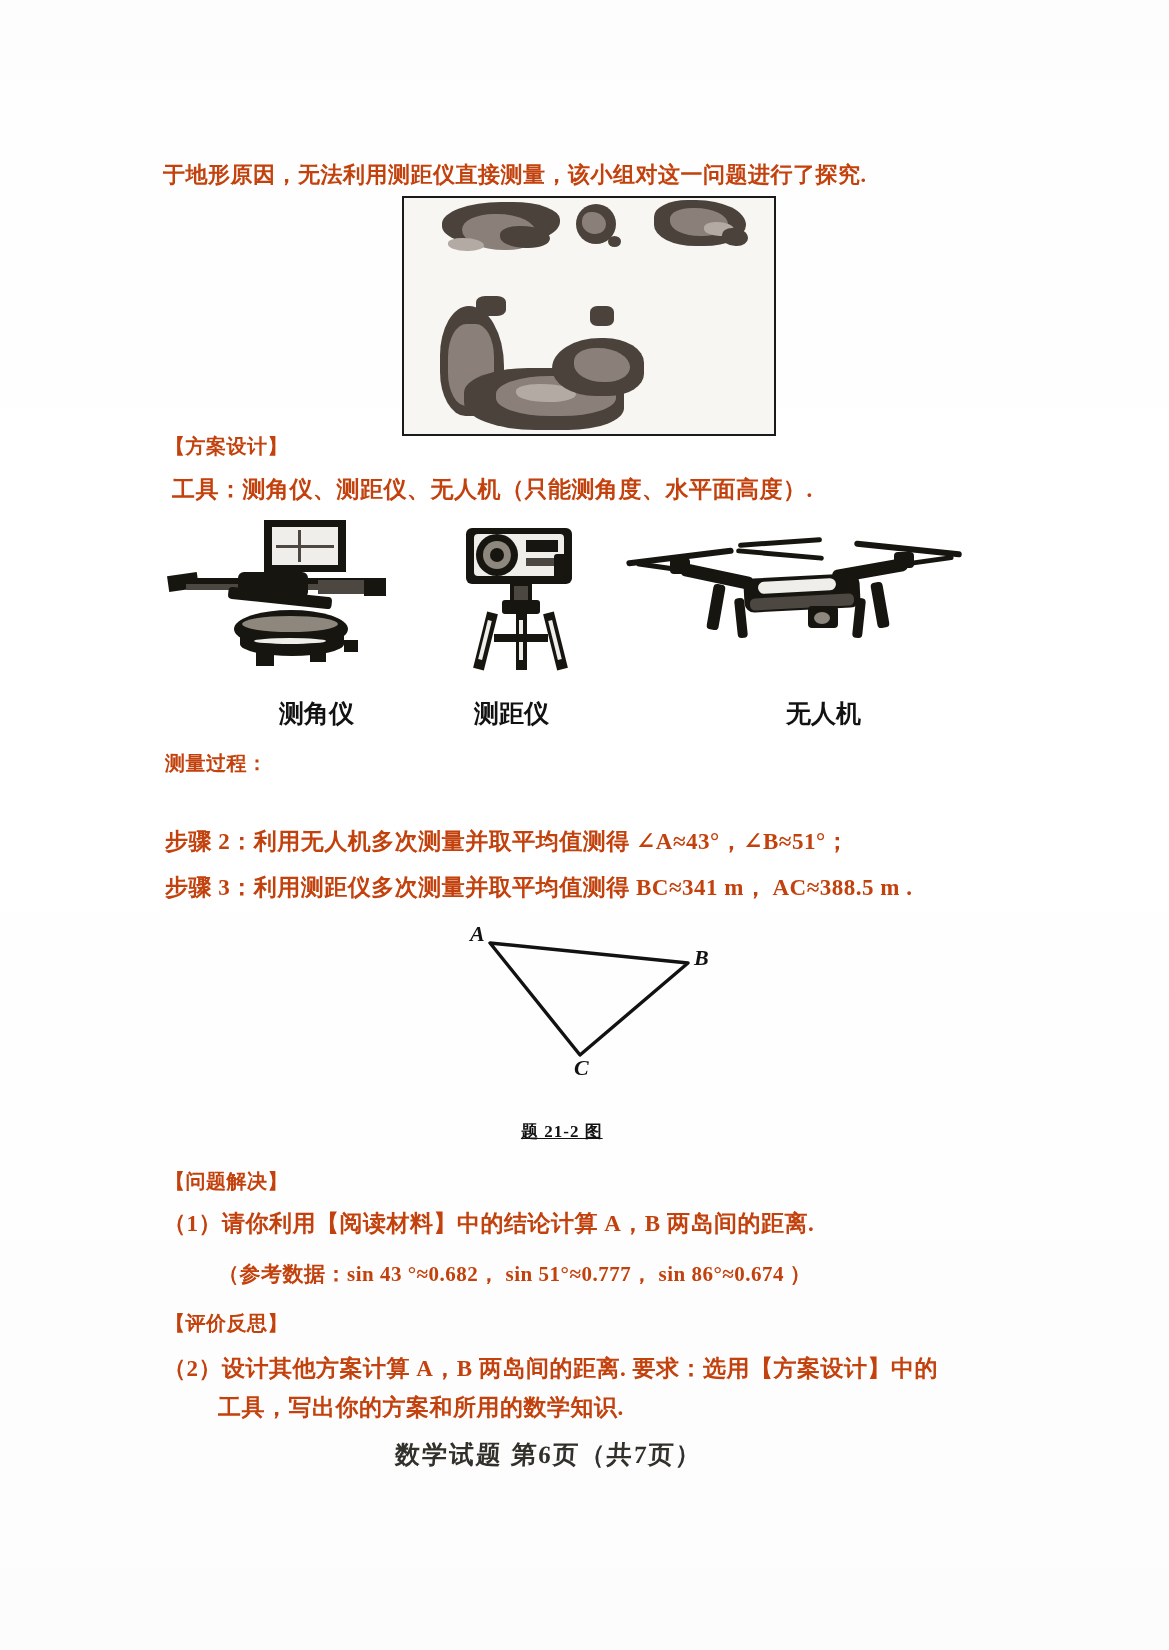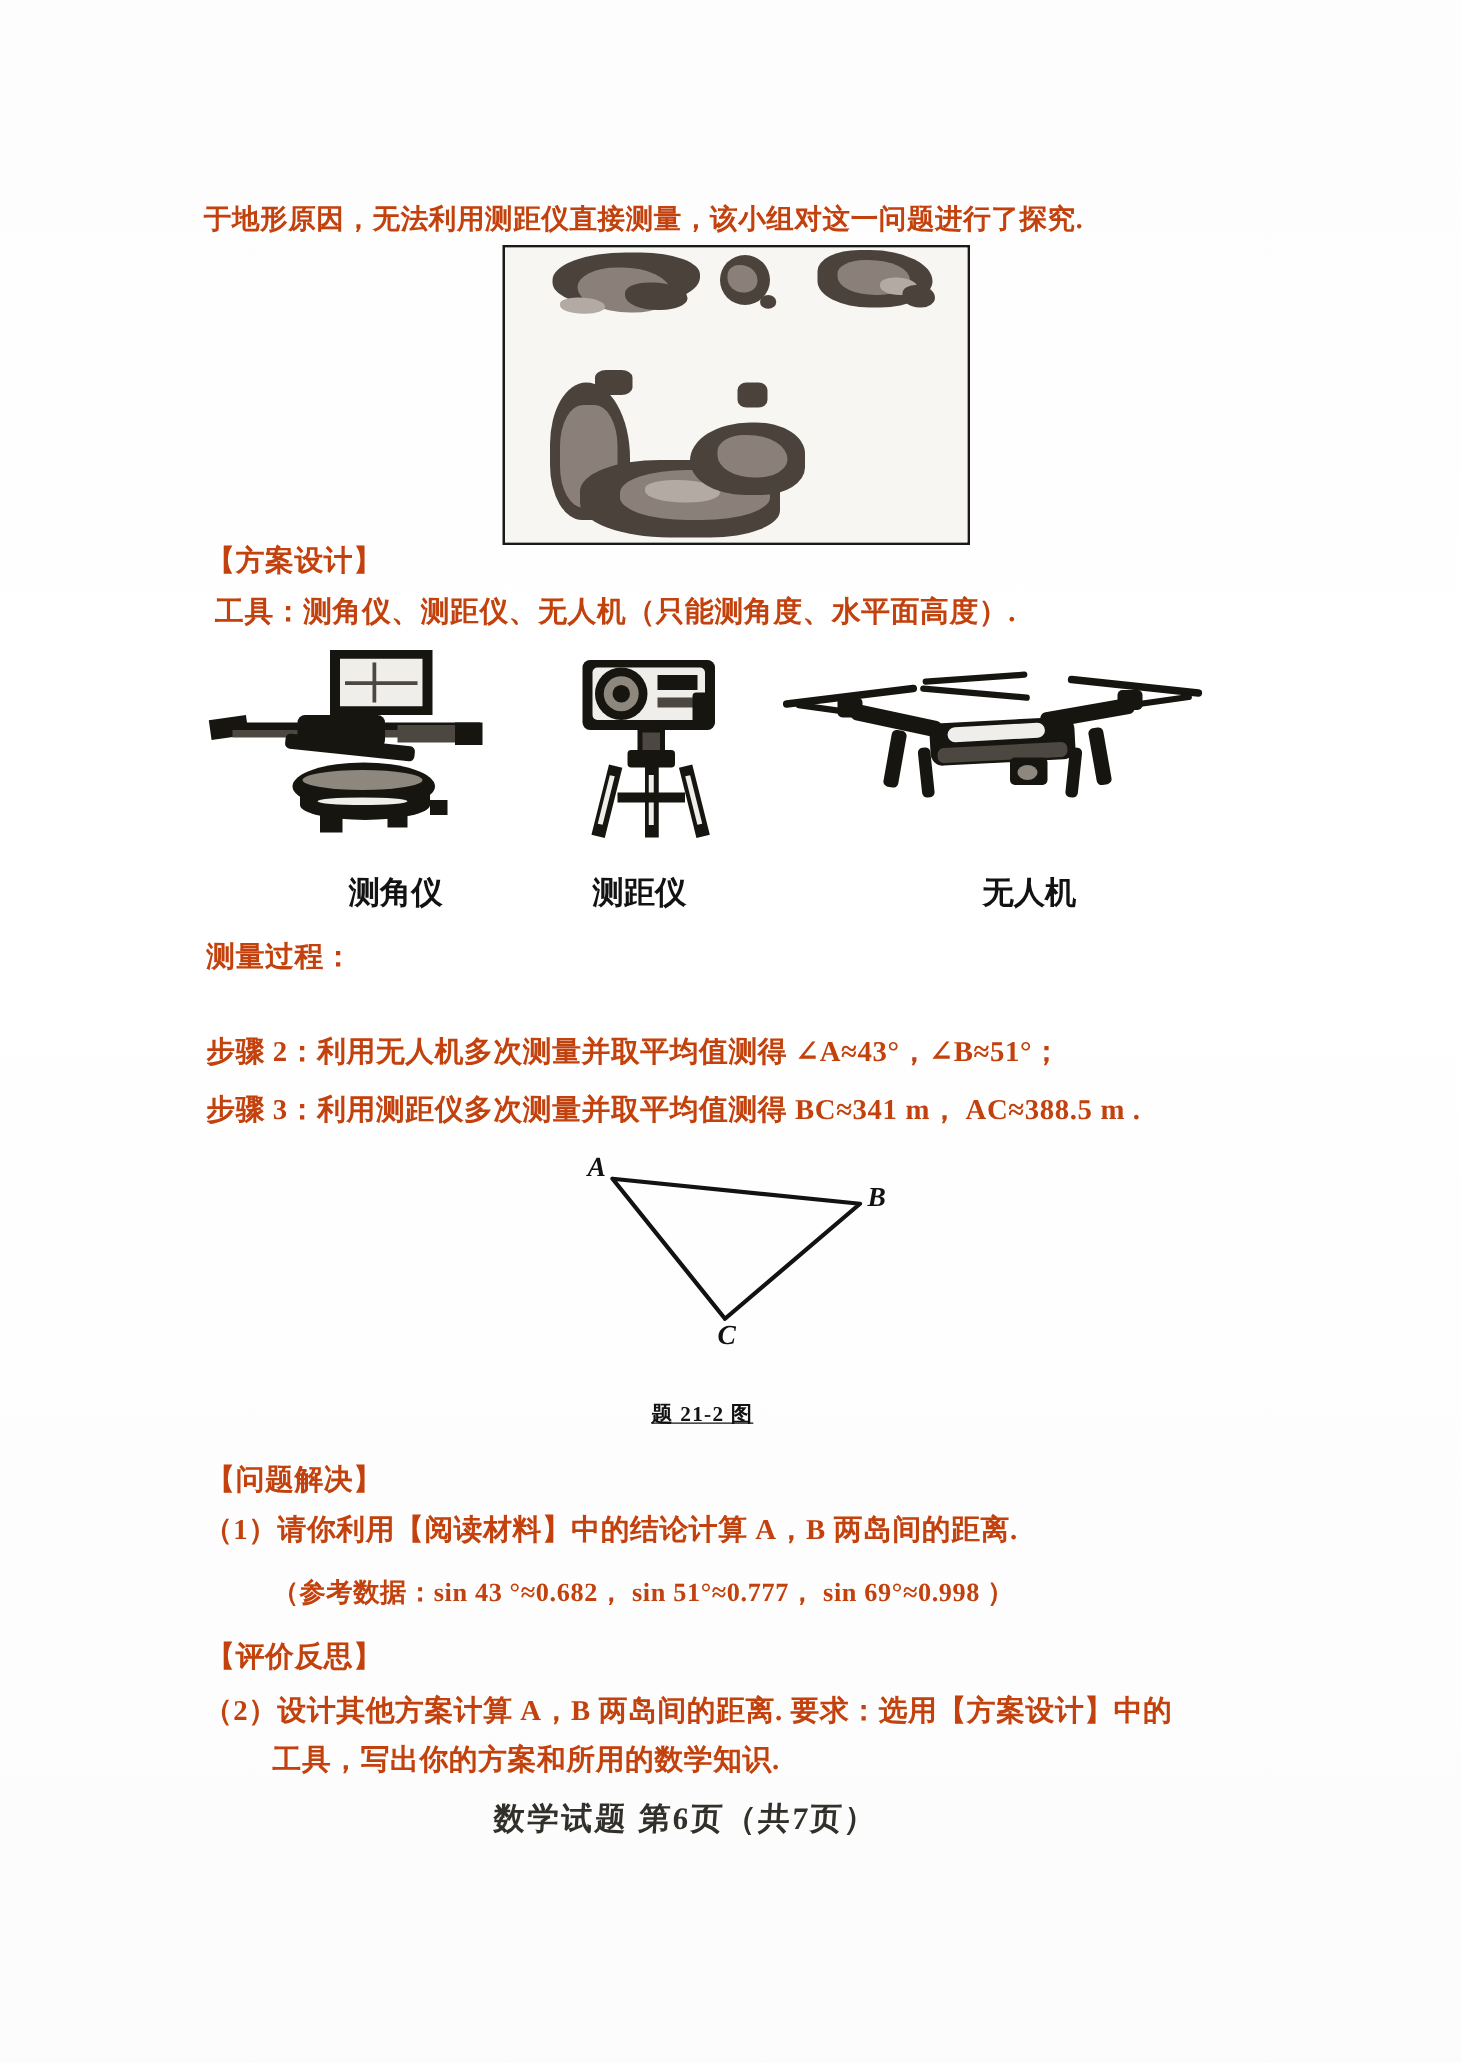--- a/index.html
+++ b/index.html
@@ -23,21 +23,21 @@
   .txt {
     position:absolute;
     font-weight:700;
     letter-spacing:0.5px;
     white-space:nowrap;
     color:#c2410c;
     font-family:"Liberation Serif","DejaVu Serif",serif;
   }
   .l1 { font-size:22px; }
   .body-line { font-size:23px; }
-  .head-line { font-size:23px; }
+  .head-line { font-size:20px; }
 
   
   .photo {
     position:absolute;
     left:402px; top:196px; width:370px; height:236px;
     border:2.5px solid #1a1a1a;
     background:#fbfbf8;
     overflow:hidden;
   }
   .photo-inner { position:absolute; inset:0; }
@@ -216,20 +216,20 @@
       <polygon points="60,28 258,48 150,140" fill="none" stroke="#121212" stroke-width="3.4" stroke-linejoin="round"></polygon>
     </svg>
     <div class="lbl" style="left:40px; top:6px;">A</div>
     <div class="lbl" style="left:264px; top:30px;">B</div>
     <div class="lbl" style="left:144px; top:140px;">C</div>
   </div>
   <div class="figcap" style="left:521px; top:1120px;">题 21-2 图</div>
 
   <div class="txt head-line" style="left:165px; top:1168px;">【问题解决】</div>
   <div class="txt body-line" style="left:163px; top:1208px;">（1）请你利用【阅读材料】中的结论计算 A，B 两岛间的距离.</div>
-  <div class="txt body-line" style="left:218px; top:1260px; font-size:21px;">（参考数据：sin 43 °≈0.682，  sin 51°≈0.777，  sin 69°≈0.998 ）</div>
+  <div class="txt body-line" style="left:218px; top:1260px; font-size:21px;">（参考数据：sin 43 °≈0.682，  sin 51°≈0.777，  sin 86°≈0.674 ）</div>
 
   <div class="txt head-line" style="left:165px; top:1310px;">【评价反思】</div>
   <div class="txt body-line" style="left:163px; top:1353px;">（2）设计其他方案计算 A，B 两岛间的距离. 要求：选用【方案设计】中的</div>
   <div class="txt body-line" style="left:218px; top:1392px;">工具，写出你的方案和所用的数学知识.</div>
 
   <div class="footer">数学试题  第6页（共7页）</div>
 </div>
 
 </body></html>

